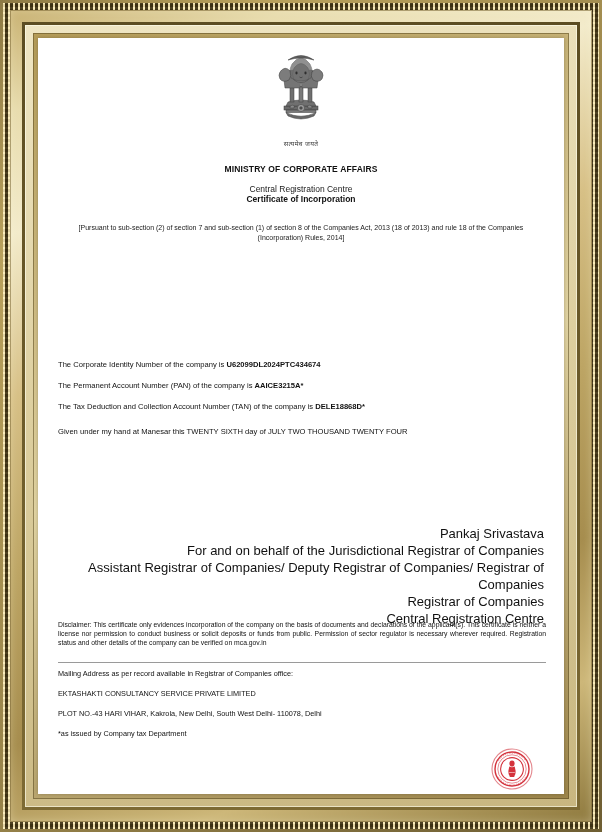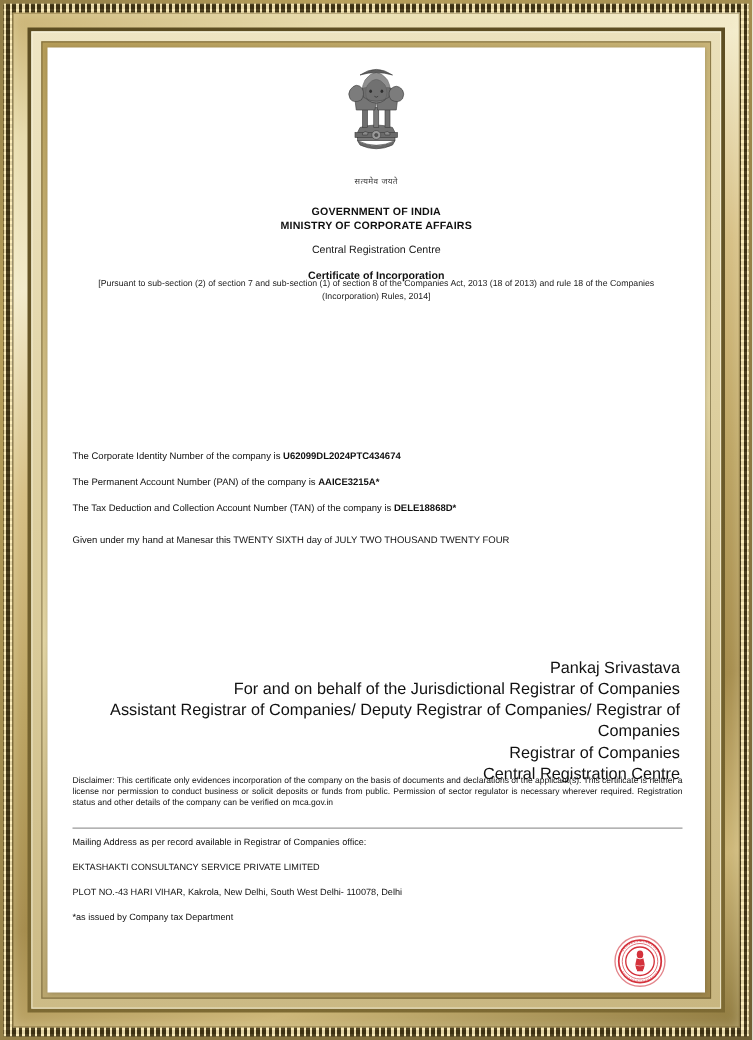--- a/index.html
+++ b/index.html
@@ -113,21 +113,21 @@
     font-family: "DejaVu Sans", sans-serif;
   }
 
   
   #header { position: absolute; left: 0; top: 126px; width: 526px; text-align: center; }
   .hdr-gov {
     font-size: 8.5px; font-weight: bold; color: #111; line-height: 10.5px;
     letter-spacing: 0.15px;
   }
   .hdr-crc { font-size: 8.5px; color: #1a1a1a; margin-top: 9px; }
-  .hdr-coi { font-size: 8.5px; font-weight: bold; color: #111; margin-top: 11px; }
+  .hdr-coi { font-size: 8.5px; font-weight: bold; color: #111; margin-top: 0; }
   #pursuant {
     position: absolute; left: 28px; top: 185px; width: 470px;
     text-align: center; font-size: 7px; color: #1a1a1a; line-height: 10px;
   }
 
   
   #certify {
     position: absolute; left: 20px; top: 248px; width: 492px;
     font-size: 7.6px; color: #111; line-height: 10px; text-align: left;
   }
@@ -224,21 +224,20 @@
             <path d="M10 26 q5 -7 10 -1 q2 5 -1 9 q-6 3 -9 -1 q-2 -4 0 -7 z" fill="#7c7c7c"></path>
             <path d="M42 26 q5 -6 10 0 q2 3 0 7 q-3 4 -9 1 q-3 -4 -1 -8 z" fill="#7c7c7c"></path>
 
             <path d="M18 14 q13 -9 26 0 q-13 -4 -26 0 z" fill="#5e5e5e"></path>
           </g>
         </svg>
         <span id="emblem-motto">सत्यमेव जयते</span>
       </div>
 
       <div id="header">
-        <div class="hdr-gov">GOVERNMENT OF INDIA</div>
         <div class="hdr-gov">MINISTRY OF CORPORATE AFFAIRS</div>
         <div class="hdr-crc">Central Registration Centre</div>
         <div class="hdr-coi">Certificate of Incorporation</div>
       </div>
 
       <div id="pursuant">[Pursuant to sub-section (2) of section 7 and sub-section (1) of section 8 of the Companies Act, 2013 (18 of 2013) and rule 18 of the Companies (Incorporation) Rules, 2014]</div>
 
 
       <div class="num-line" id="cin-line">
         <span>The Corporate Identity Number of the company is </span><b>U62099DL2024PTC434674</b>

